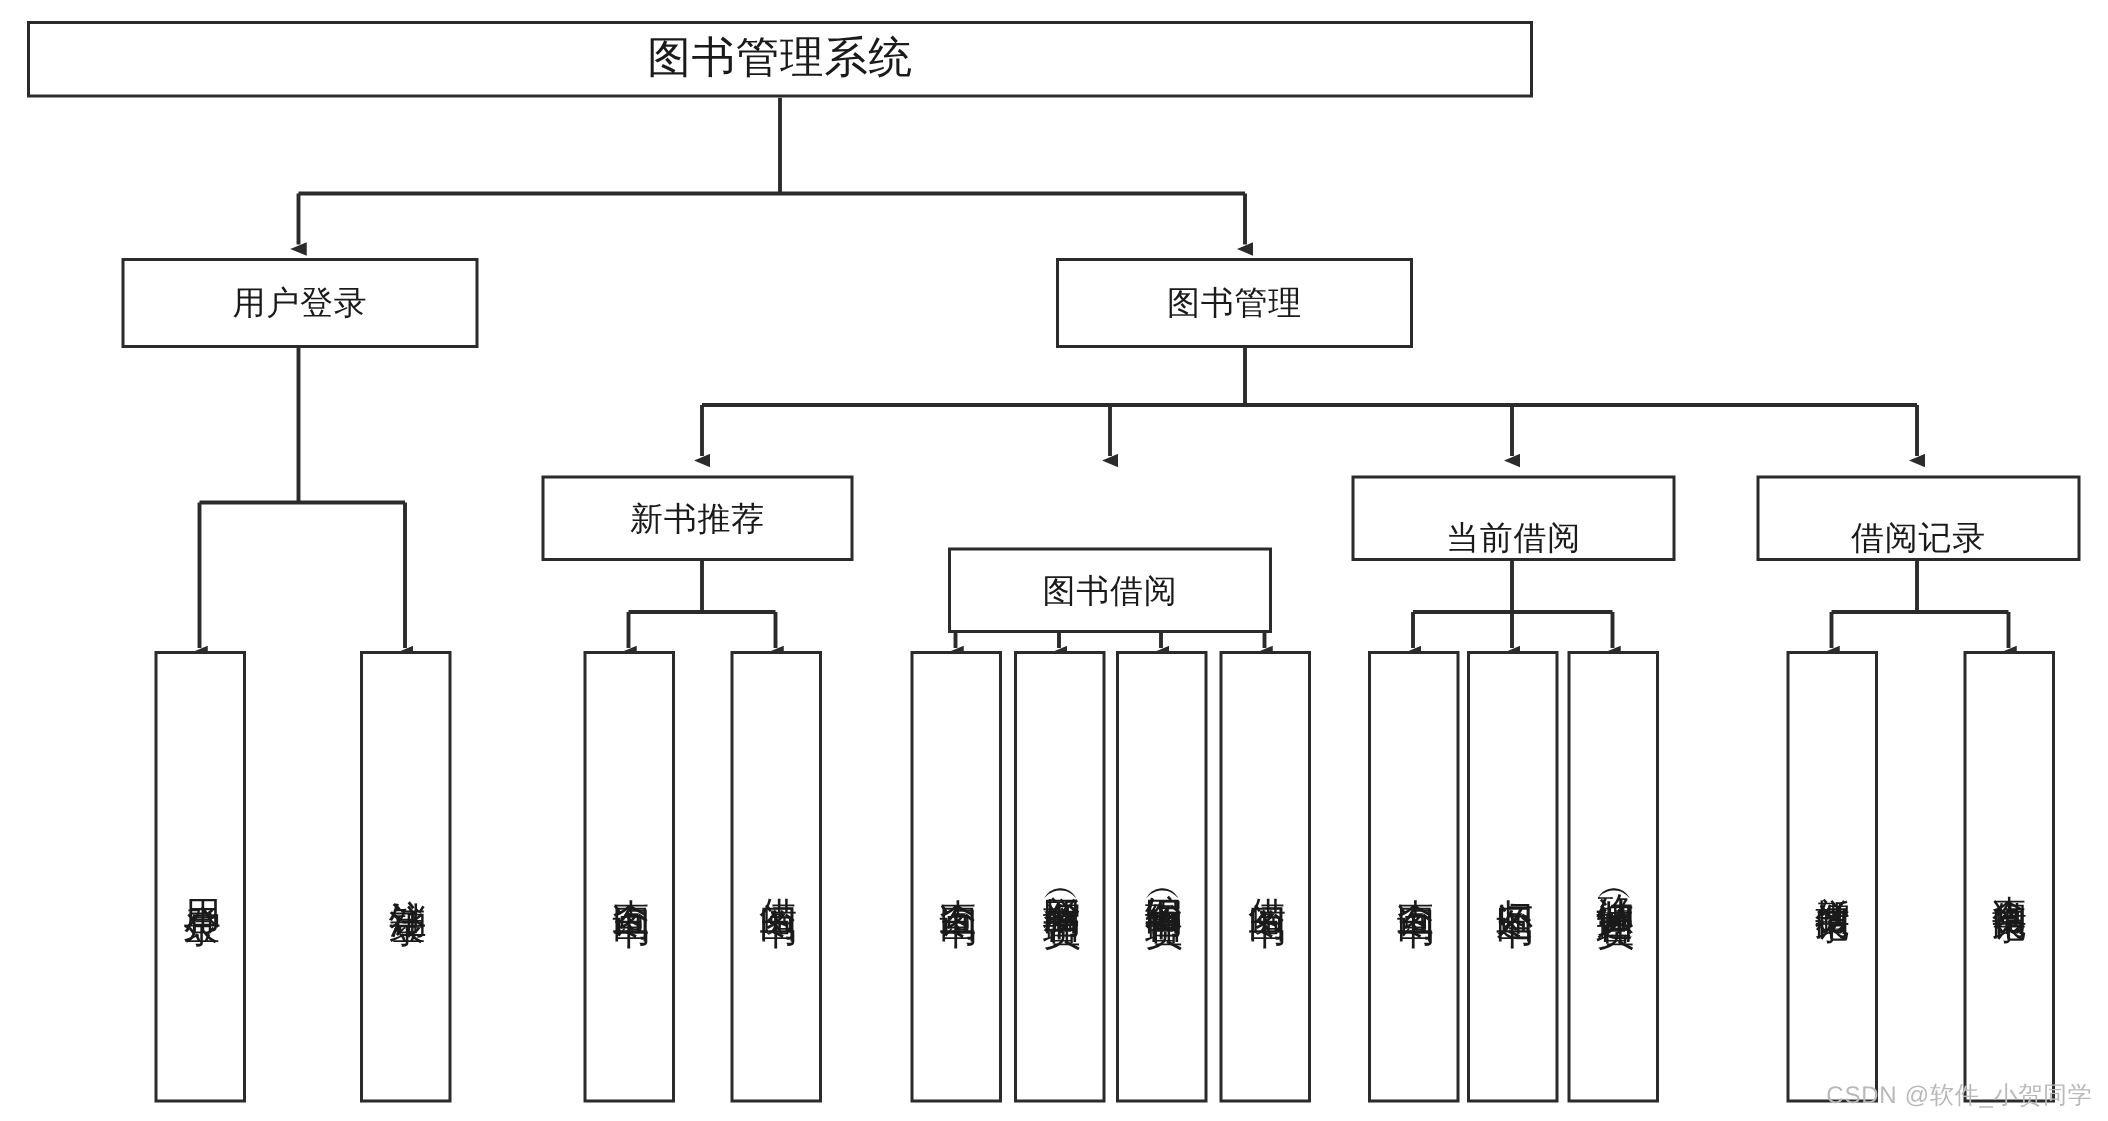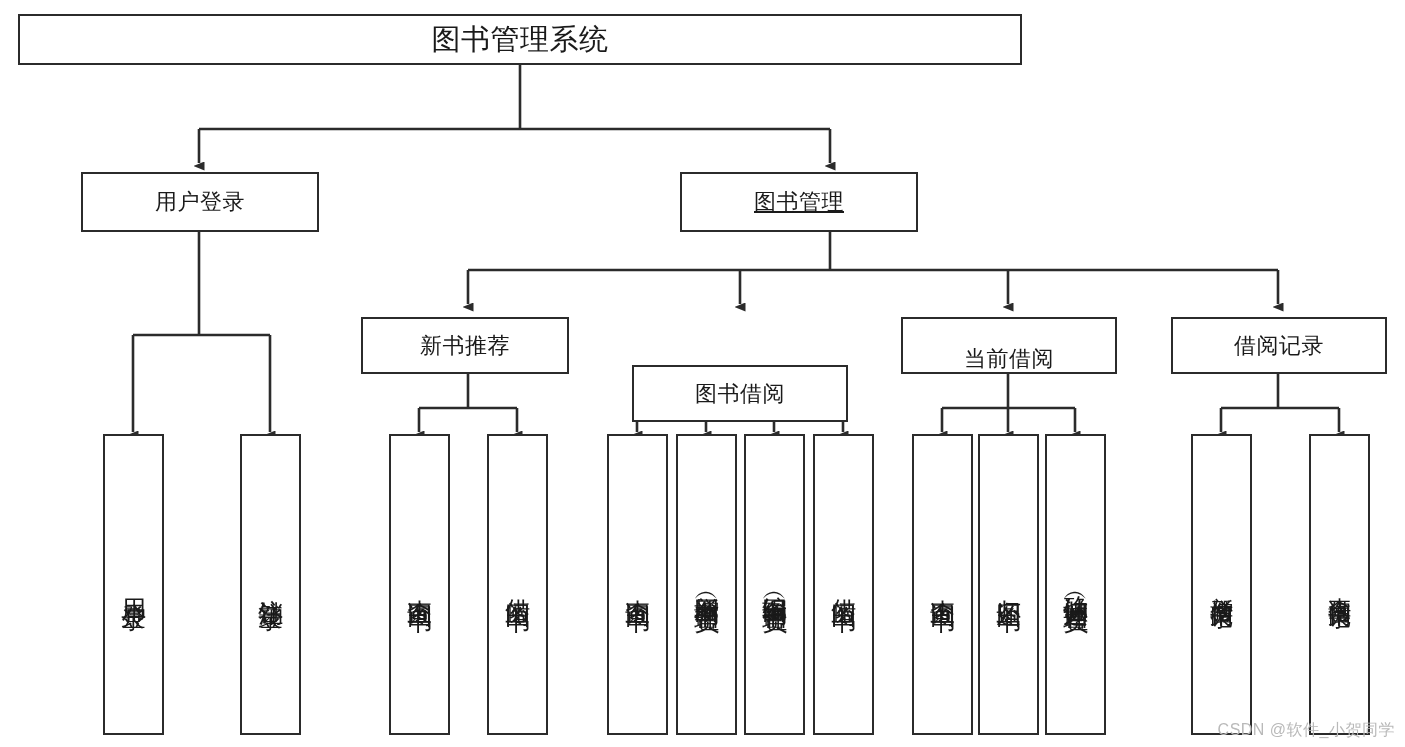--- a/index.html
+++ b/index.html
@@ -139,34 +139,34 @@
     </g>
   </svg>
 
   <div class="node horiz root" style="left:18px; top:14px; width:1004px; height:51px;">
     <span class="label">图书管理系统</span>
   </div>
 
   <div class="node horiz" style="left:81px; top:172px; width:238px; height:60px;">
     <span class="label">用户登录</span>
   </div>
-  <div class="node horiz" style="left:680px; top:172px; width:238px; height:60px;text-decoration:underline;">
+  <div class="node horiz" style="left:704px; top:172px; width:238px; height:60px;">
     <span class="label">图书管理</span>
   </div>
 
   <div class="node horiz" style="left:361px; top:317px; width:208px; height:57px;">
     <span class="label">新书推荐</span>
   </div>
   <div class="node horiz" style="left:632px; top:317px; width:216px; height:57px;margin-top:48px;">
     <span class="label">图书借阅</span>
   </div>
   <div class="node horiz" style="left:901px; top:317px; width:216px; height:57px;align-items:flex-end;">
     <span class="label">当前借阅</span>
   </div>
-  <div class="node horiz" style="left:1171px; top:317px; width:216px; height:57px;">
+  <div class="node horiz" style="left:1171px; top:317px; width:216px; height:57px;align-items:flex-end;">
     <span class="label">借阅记录</span>
   </div>
 
   <div class="node vert" style="left:103px; top:434px; width:61px; height:301px;">
     <span class="label">用户登录</span>
   </div>
   <div class="node vert" style="left:240px; top:434px; width:61px; height:301px;">
     <span class="label">注销登录</span>
   </div>
 

